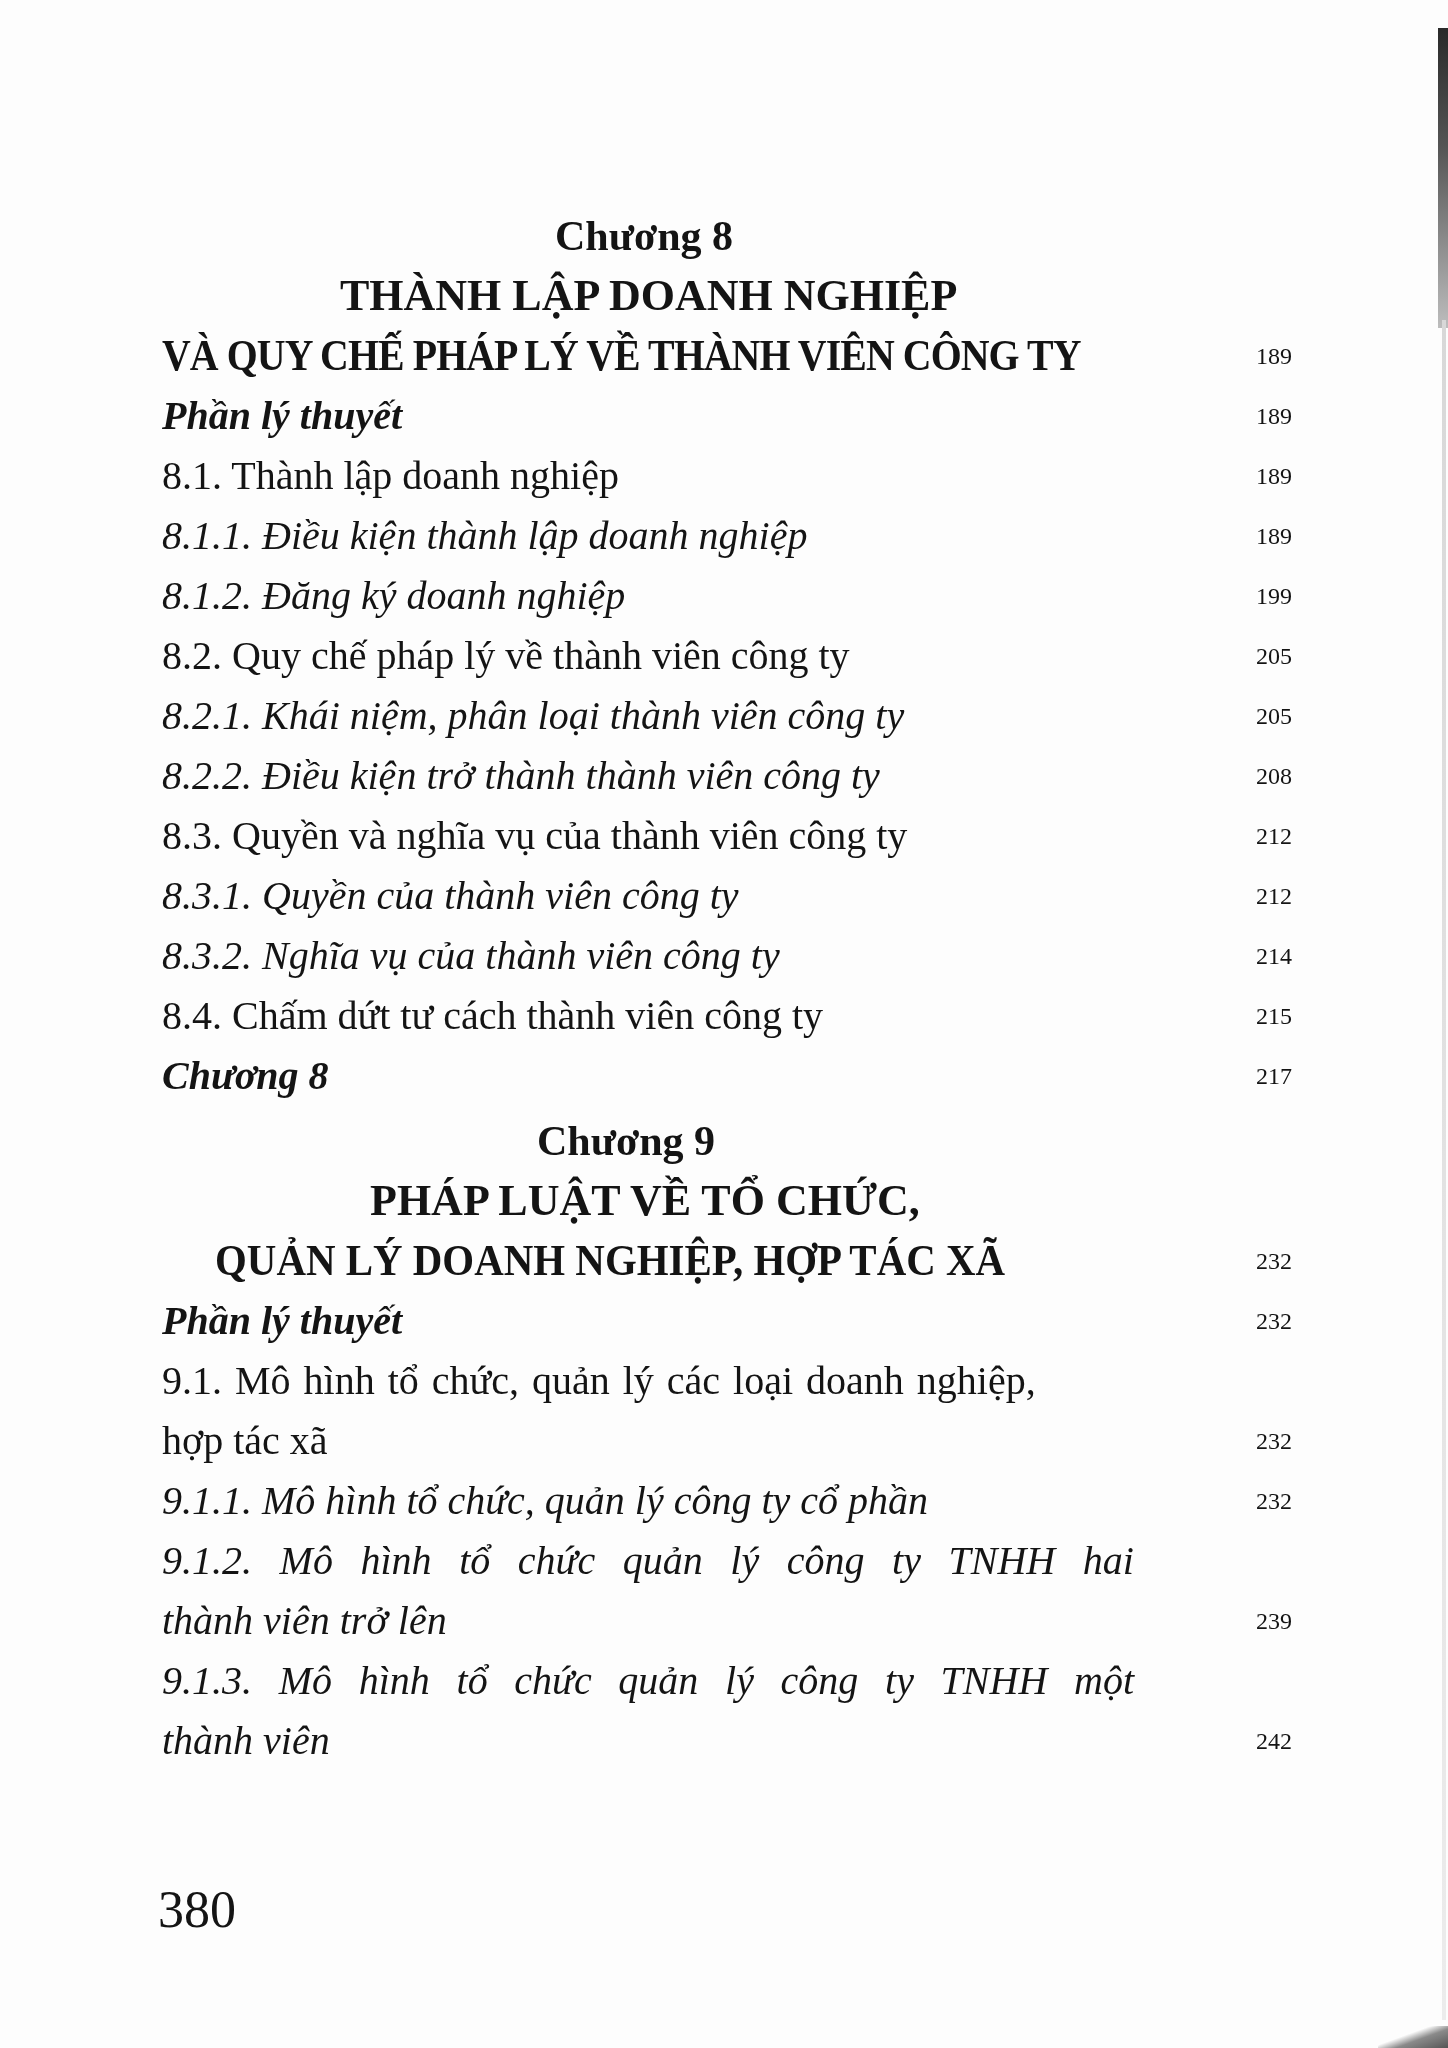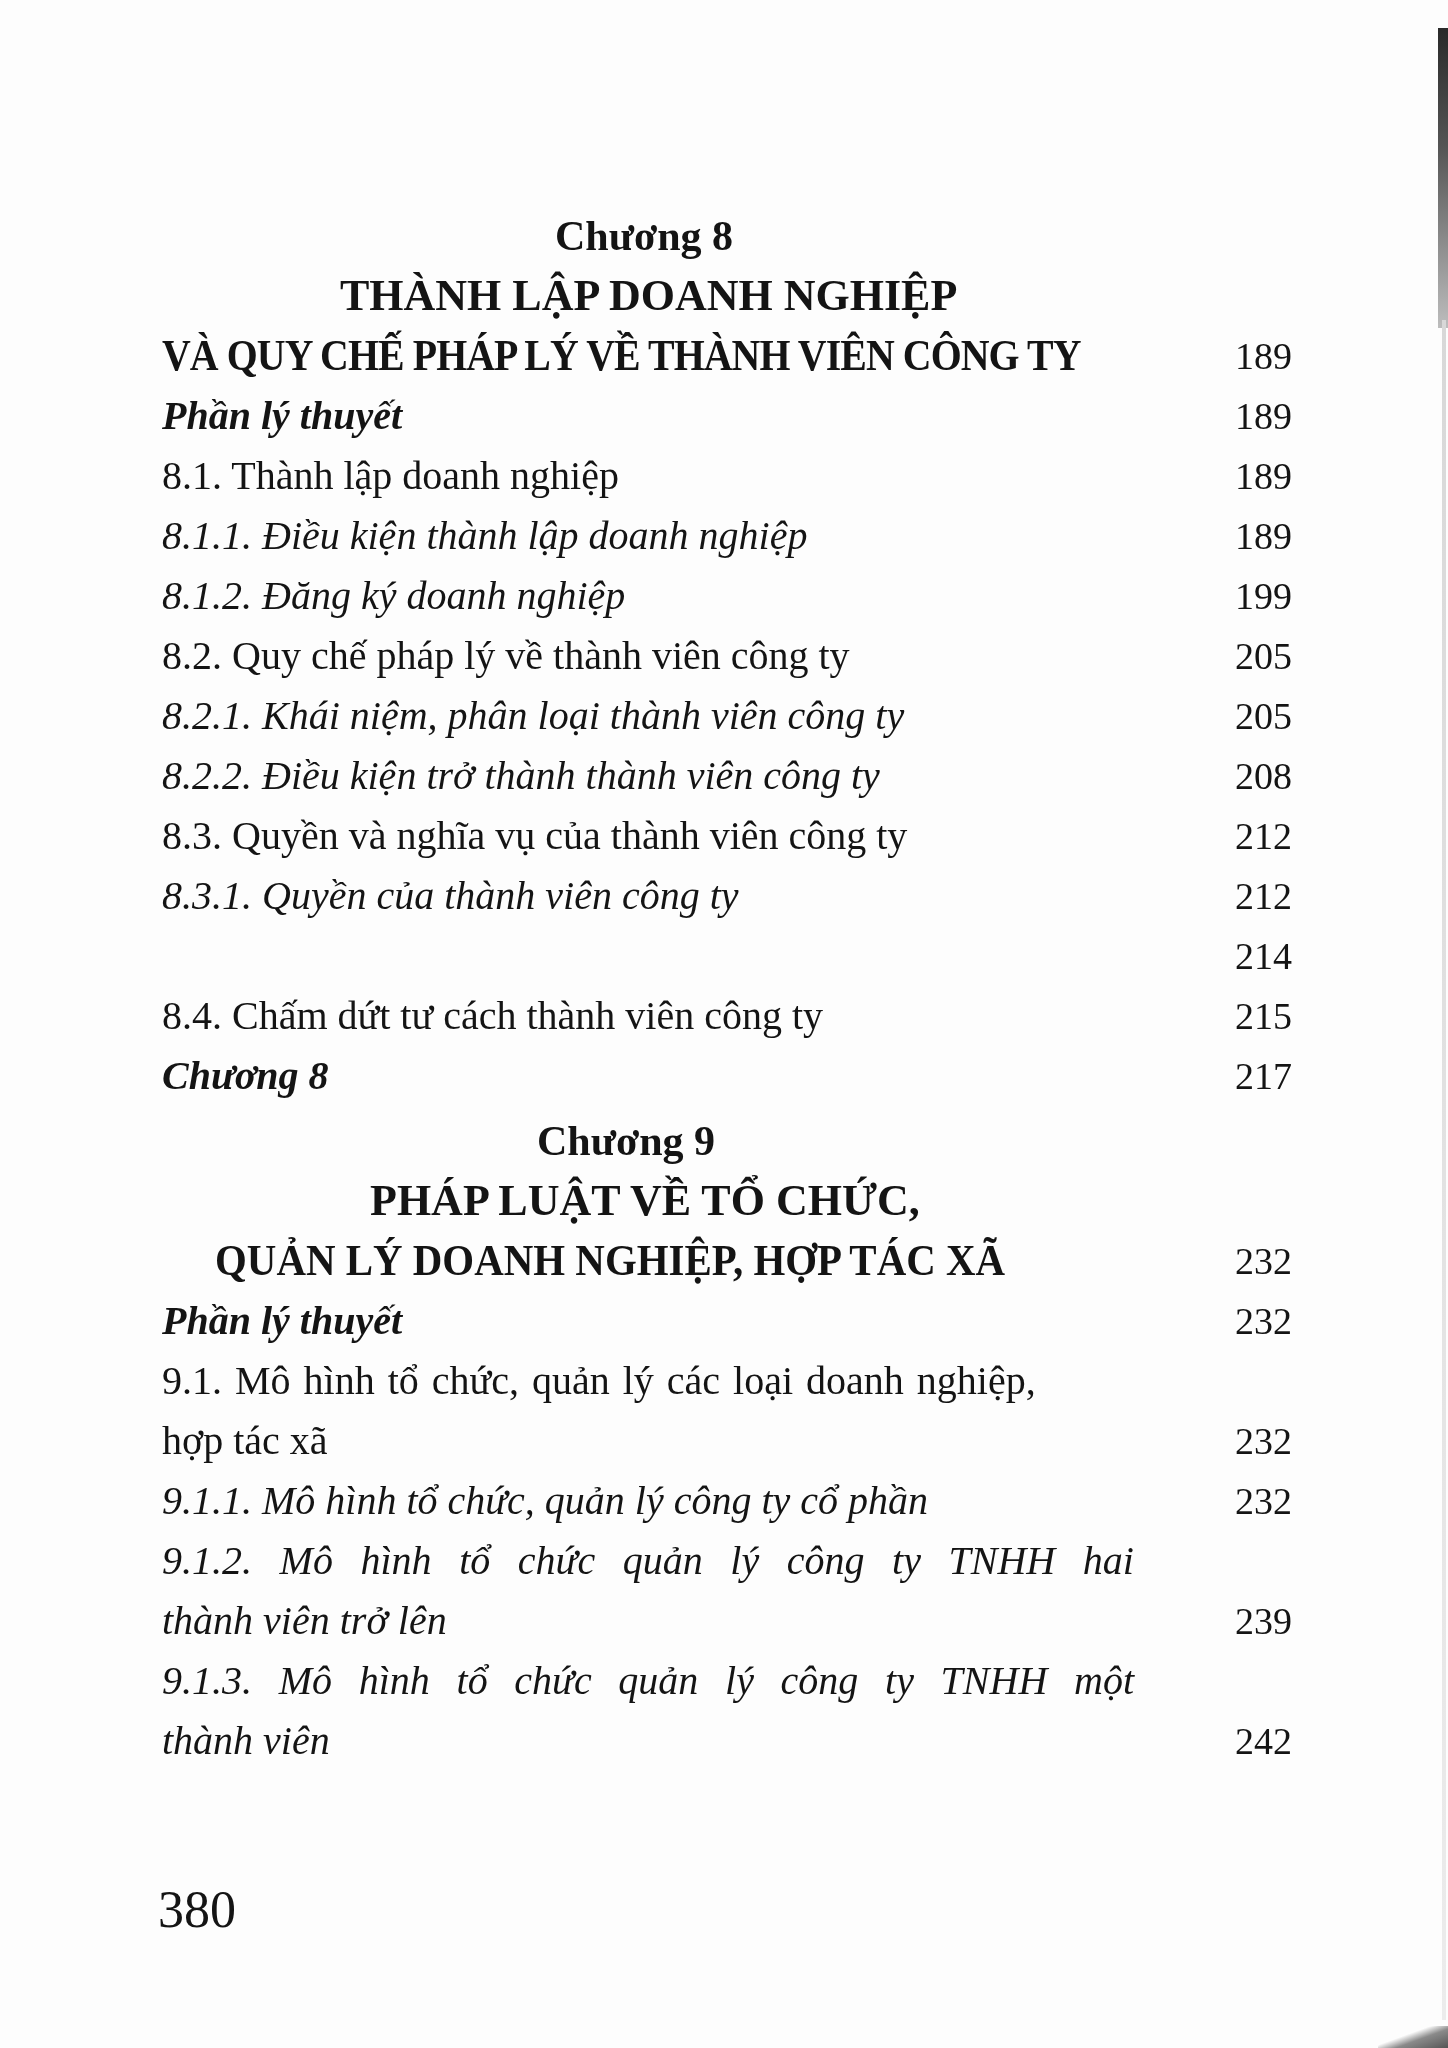--- a/index.html
+++ b/index.html
@@ -57,21 +57,21 @@
       left: 0;
       top: 0;
       font-size: 40px;
     }
     .row .page {
       position: absolute;
       right: 0;
       top: 0;
       width: 66px;
       text-align: right;
-      font-size: 38px;
+      font-size: 24px;
       letter-spacing: 0px;
     }
     .center {
       position: absolute;
       top: 0;
       font-size: 44px;
       font-weight: bold;
     }
     .chapter-label {
       font-size: 42px;
@@ -147,20 +147,21 @@
   </div>
   <div class="row">
     <span class="title">8.3. Quyền và nghĩa vụ của thành viên công ty</span>
     <span class="page">212</span>
   </div>
   <div class="row">
     <span class="title italic">8.3.1. Quyền của thành viên công ty</span>
     <span class="page">212</span>
   </div>
   <div class="row">
+    <span class="title italic">8.3.2. Nghĩa vụ của thành viên công ty</span>
     <span class="page">214</span>
   </div>
   <div class="row">
     <span class="title">8.4. Chấm dứt tư cách thành viên công ty</span>
     <span class="page">215</span>
   </div>
   <div class="row">
     <span class="title bold italic">Chương 8</span>
     <span class="page">217</span>
   </div>

